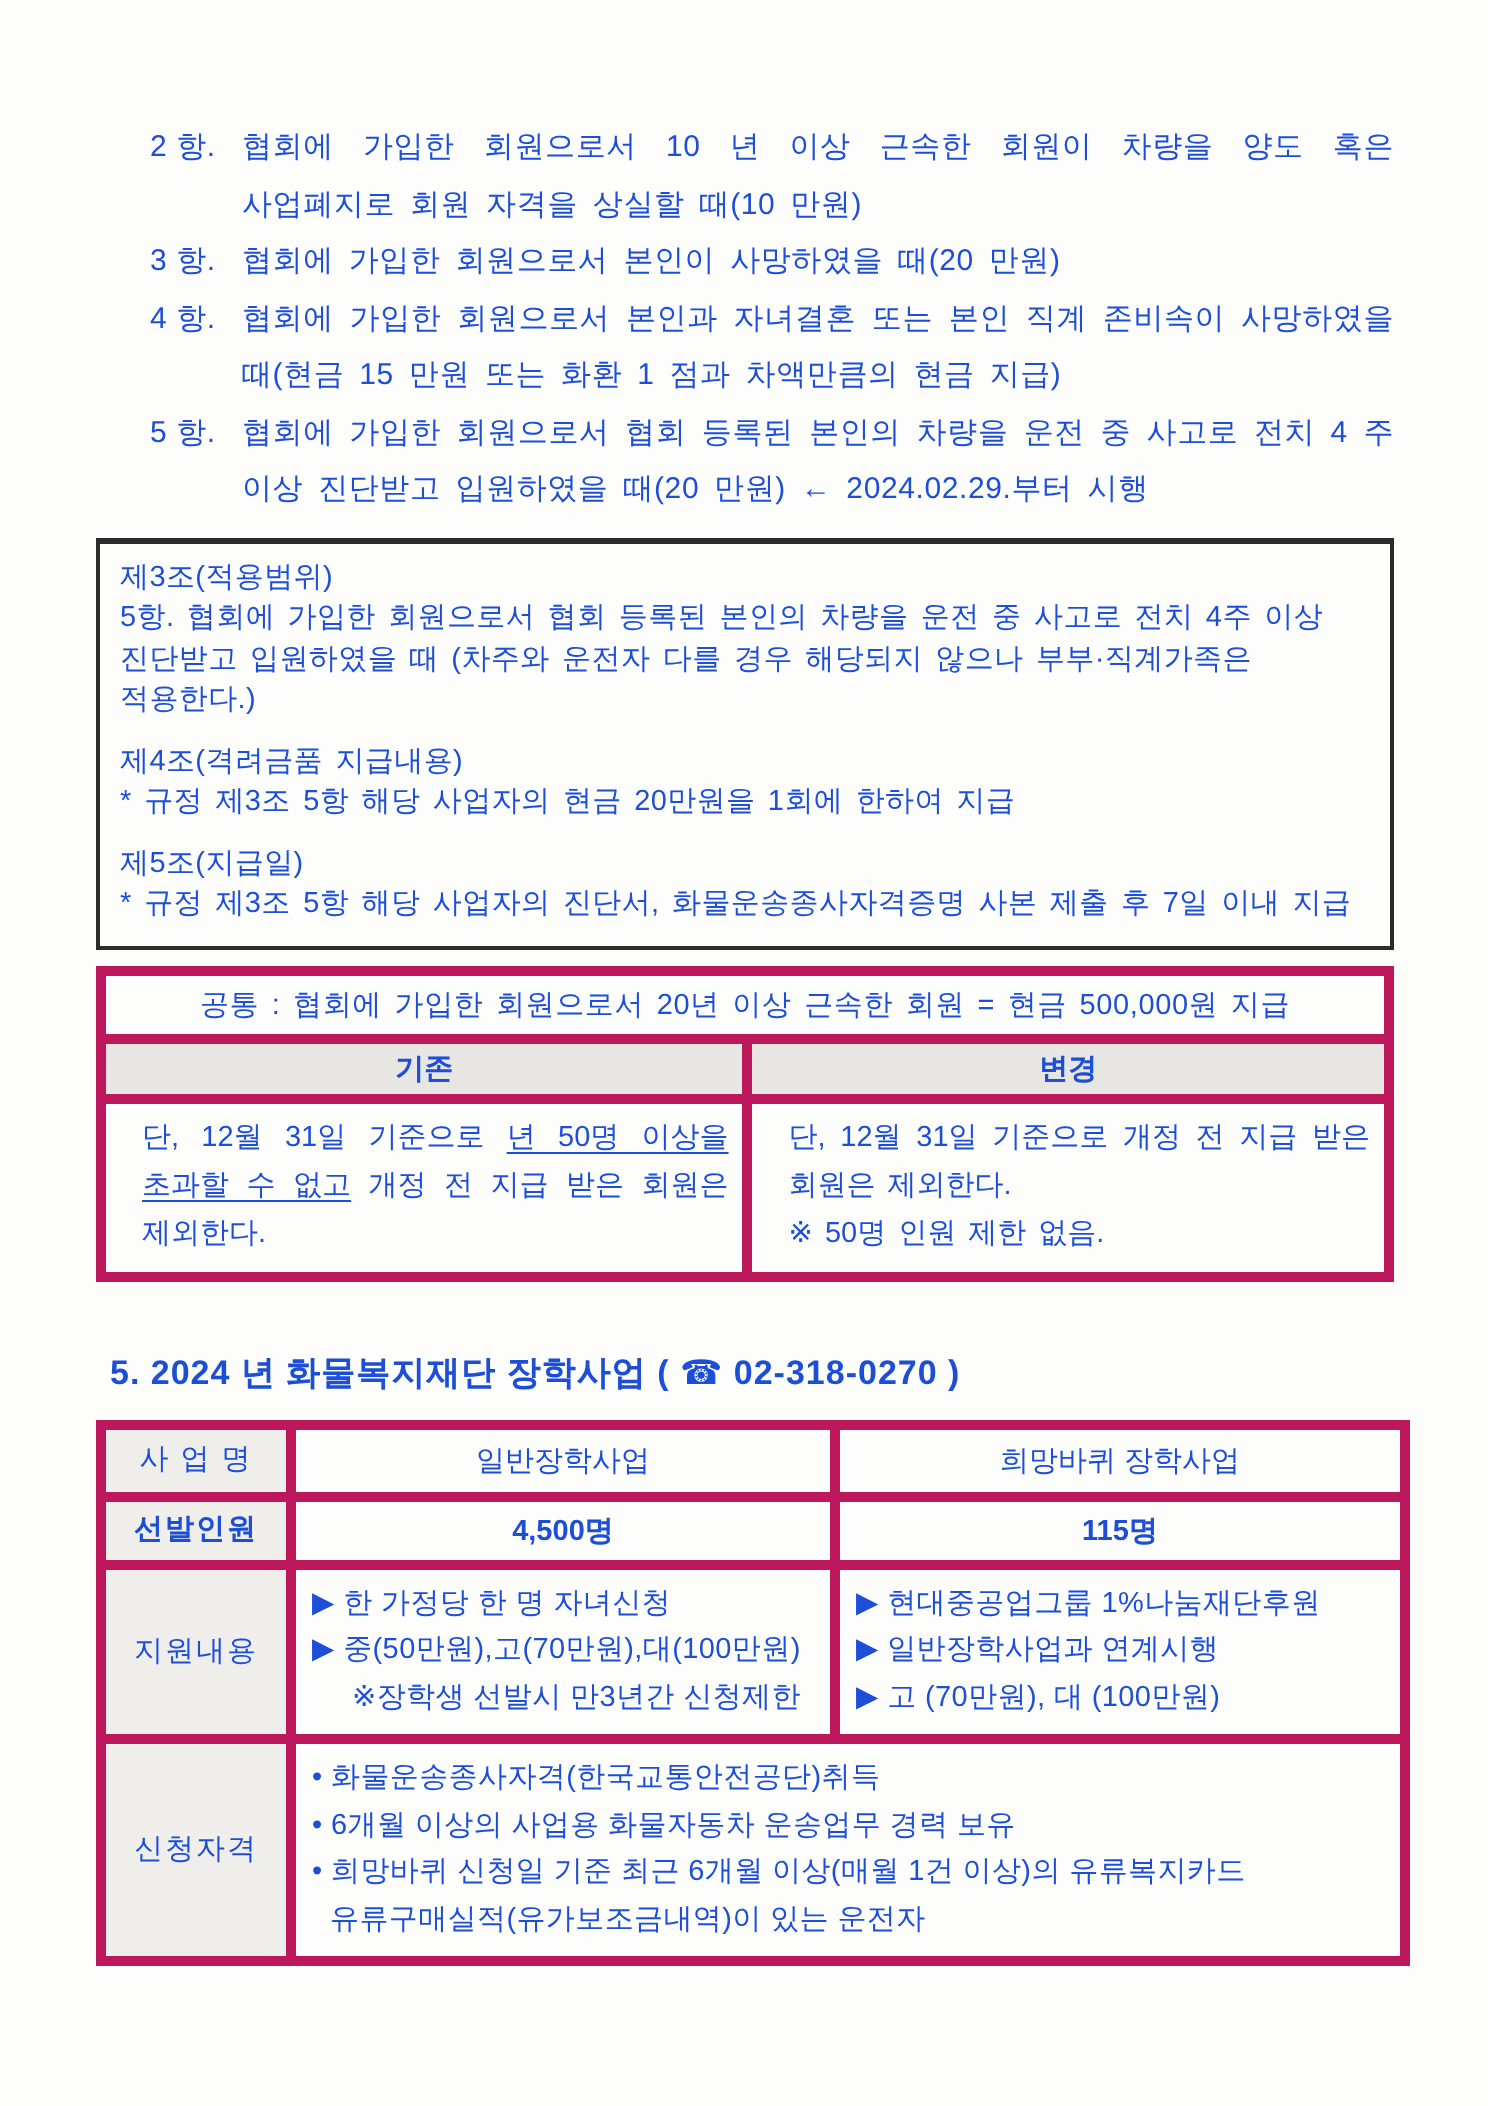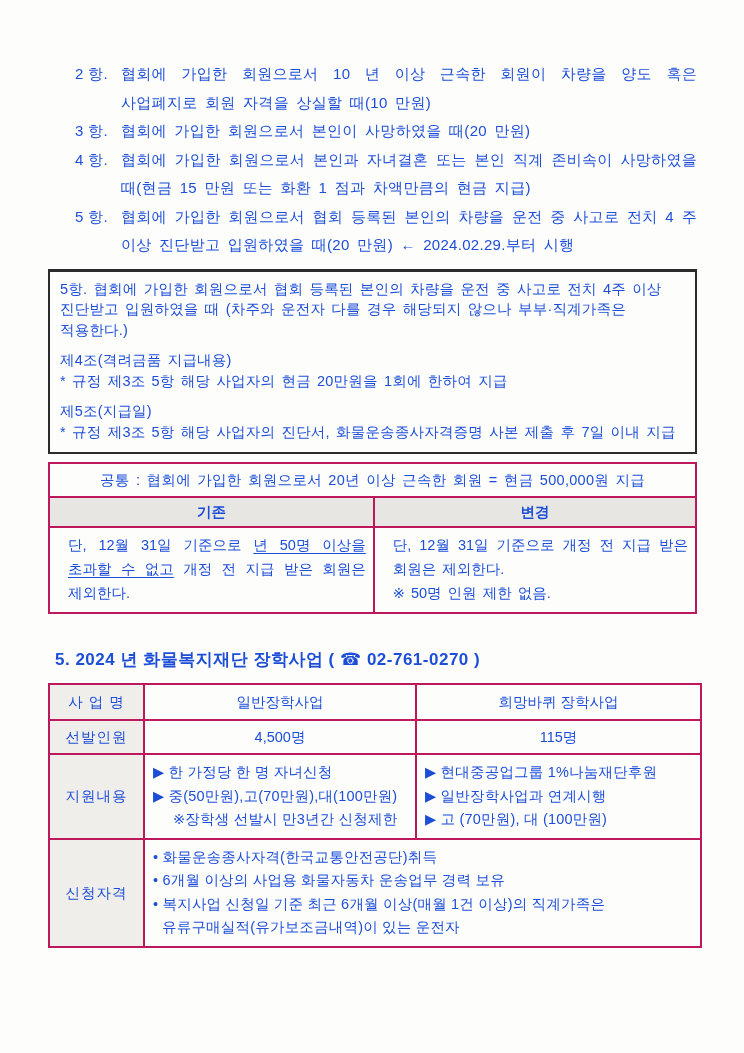--- a/index.html
+++ b/index.html
@@ -29,34 +29,34 @@
     border-top-width:3px;
     padding:7px 10px 10px 10px;
     font-size:14.5px;line-height:20.5px;
     letter-spacing:.2px;word-spacing:2px;word-break:keep-all;
   }
   .rulebox .art{margin-top:10px;}
   .rulebox .art:first-child{margin-top:0;}
   
   table{border-collapse:collapse;table-layout:fixed;}
   .tbl1{margin-top:8px;width:649px;font-size:14.5px;}
-  .tbl1 td,.tbl2 td{border:2px solid #be185d;box-sizing:border-box;}
+  .tbl1 td,.tbl2 td{border:5px solid #be185d;box-sizing:border-box;}
   .tbl1{border:2px solid #2b2b2b;}
   .tbl2{border:2px solid #2b2b2b;}
   .tbl1 .common{height:34px;text-align:center;vertical-align:middle;letter-spacing:.3px;word-spacing:2px;}
   .tbl1 .hdr{height:30px;text-align:center;vertical-align:middle;font-weight:bold;background:#e7e6e2;}
   .tbl1 .bodycell{padding:5px 7px 7px 18px;vertical-align:top;text-align:justify;line-height:24px;word-spacing:2px;word-break:keep-all;}
   .u{text-decoration:underline;text-underline-offset:3px;}
   .tbl2{margin-top:12px;width:652px;font-size:14.5px;}
   .tbl2 .lab{background:#efeeea;text-align:center;vertical-align:middle;letter-spacing:1px;white-space:pre-wrap;line-height:24px;}
   .tbl2 .c{text-align:center;vertical-align:middle;}
   .tbl2 .cell{padding:6px 8px;vertical-align:middle;line-height:23.5px;letter-spacing:.2px;word-break:keep-all;}
   .tbl2 .line{white-space:pre-wrap;}
   .tbl2 .indent{padding-left:20px;}
-  .tbl2 .r1{height:36px;} .tbl2 .r2{height:34px;}
+  .tbl2 .r1{height:36px;} .tbl2 .r2{height:34px;font-weight:bold;}
 </style>
 </head>
 <body>
 
 <div class="page">
 
   <div class="toplist">
     <div class="item">
       <span class="num">2 항.</span>
       <span class="txt">협회에 가입한 회원으로서 10 년 이상 근속한 회원이 차량을 양도 혹은 사업폐지로 회원 자격을 상실할 때(10 만원)</span>
@@ -71,20 +71,21 @@
     </div>
     <div class="item">
       <span class="num">5 항.</span>
       <span class="txt">협회에 가입한 회원으로서 협회 등록된 본인의 차량을 운전 중 사고로 전치 4 주 이상 진단받고 입원하였을 때(20 만원) ← 2024.02.29.부터 시행</span>
     </div>
   </div>
 
 
   <div class="rulebox">
     <div class="art">
+      <div>제3조(적용범위)</div>
       <div>5항. 협회에 가입한 회원으로서 협회 등록된 본인의 차량을 운전 중 사고로 전치 4주 이상 진단받고 입원하였을 때 (차주와 운전자 다를 경우 해당되지 않으나 부부·직계가족은 적용한다.)</div>
     </div>
     <div class="art">
       <div>제4조(격려금품 지급내용)</div>
       <div>* 규정 제3조 5항 해당 사업자의 현금 20만원을 1회에 한하여 지급</div>
     </div>
     <div class="art">
       <div>제5조(지급일)</div>
       <div>* 규정 제3조 5항 해당 사업자의 진단서, 화물운송종사자격증명 사본 제출 후 7일 이내 지급</div>
     </div>
@@ -107,21 +108,21 @@
     <tr>
       <td class="bodycell"><span>단, 12월 31일 기준으로 </span><span class="u">년 50명 이상을 초과할 수 없고</span><span> 개정 전 지급 받은 회원은 제외한다.</span></td>
       <td class="bodycell">
         <div>단, 12월 31일 기준으로 개정 전 지급 받은 회원은 제외한다.</div>
         <div>※ 50명 인원 제한 없음.</div>
       </td>
     </tr>
   </tbody>
     </table>
 
-  <div class="sec-title" style="margin-top:34px;">5. 2024 년 화물복지재단 장학사업 ( ☎ 02-761-0270 )</div>
+  <div class="sec-title" style="margin-top:34px;">5. 2024 년 화물복지재단 장학사업 ( ☎ 02-318-0270 )</div>
 
   <table class="tbl2">
     <colgroup>
         <col style="width:95px">
         <col style="width:272px">
         <col style="width:285px">
       </colgroup>
     <tbody>
         <tr class="r1">
       <td class="lab">사 업 명</td>
@@ -144,21 +145,21 @@
         <div class="line">▶ 현대중공업그룹 1%나눔재단후원</div>
         <div class="line">▶ 일반장학사업과 연계시행</div>
         <div class="line">▶ 고 (70만원), 대 (100만원)</div>
       </td>
     </tr>
     <tr>
       <td class="lab">신청자격</td>
       <td class="cell" colspan="2">
         <div class="line">• 화물운송종사자격(한국교통안전공단)취득</div>
         <div class="line">• 6개월 이상의 사업용 화물자동차 운송업무 경력 보유</div>
-        <div class="line">• 복지사업 신청일 기준 최근 6개월 이상(매월 1건 이상)의 직계가족은</div>
+        <div class="line">• 희망바퀴 신청일 기준 최근 6개월 이상(매월 1건 이상)의 유류복지카드</div>
         <div class="line" style="padding-left:9px;">유류구매실적(유가보조금내역)이 있는 운전자</div>
       </td>
     </tr>
 
   </tbody>
     </table>
 
 </div>
 
 </body></html>

